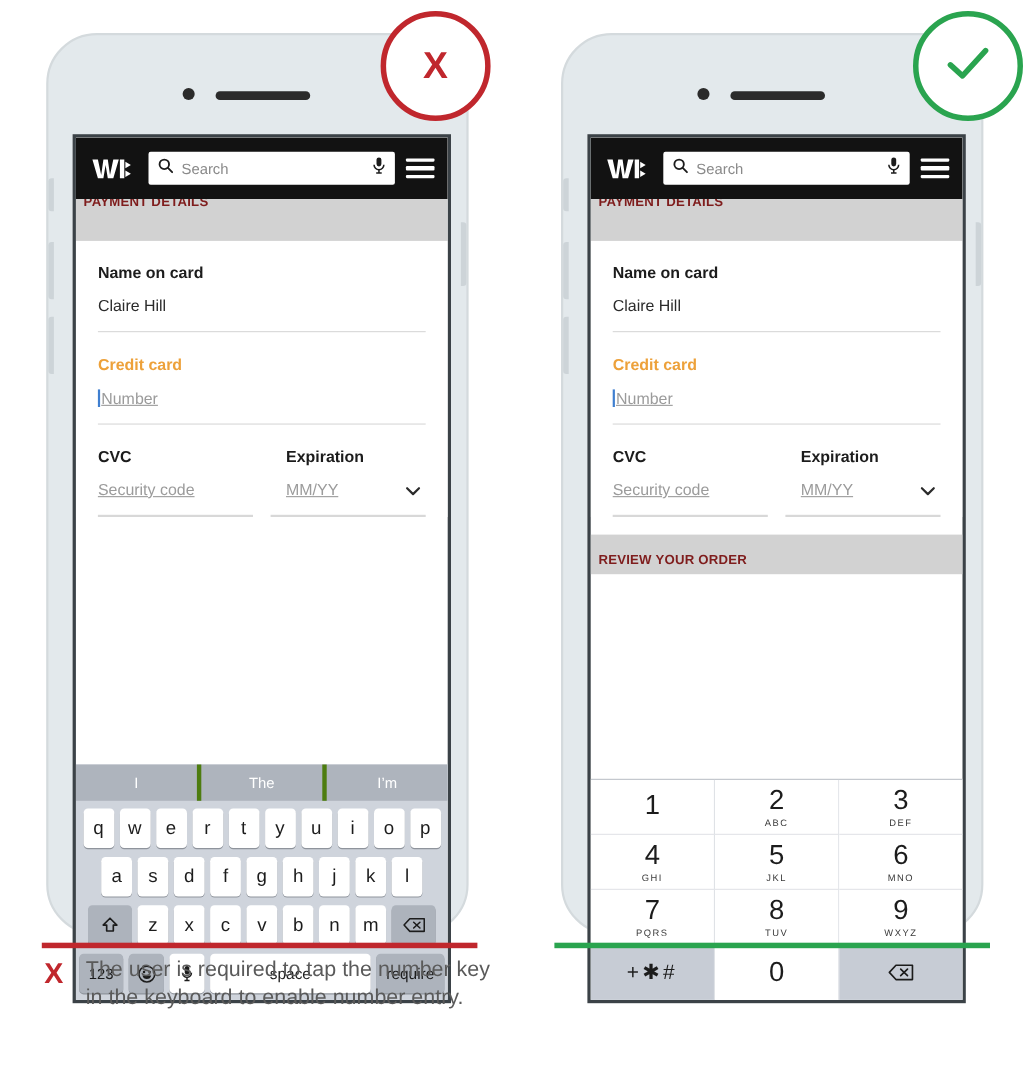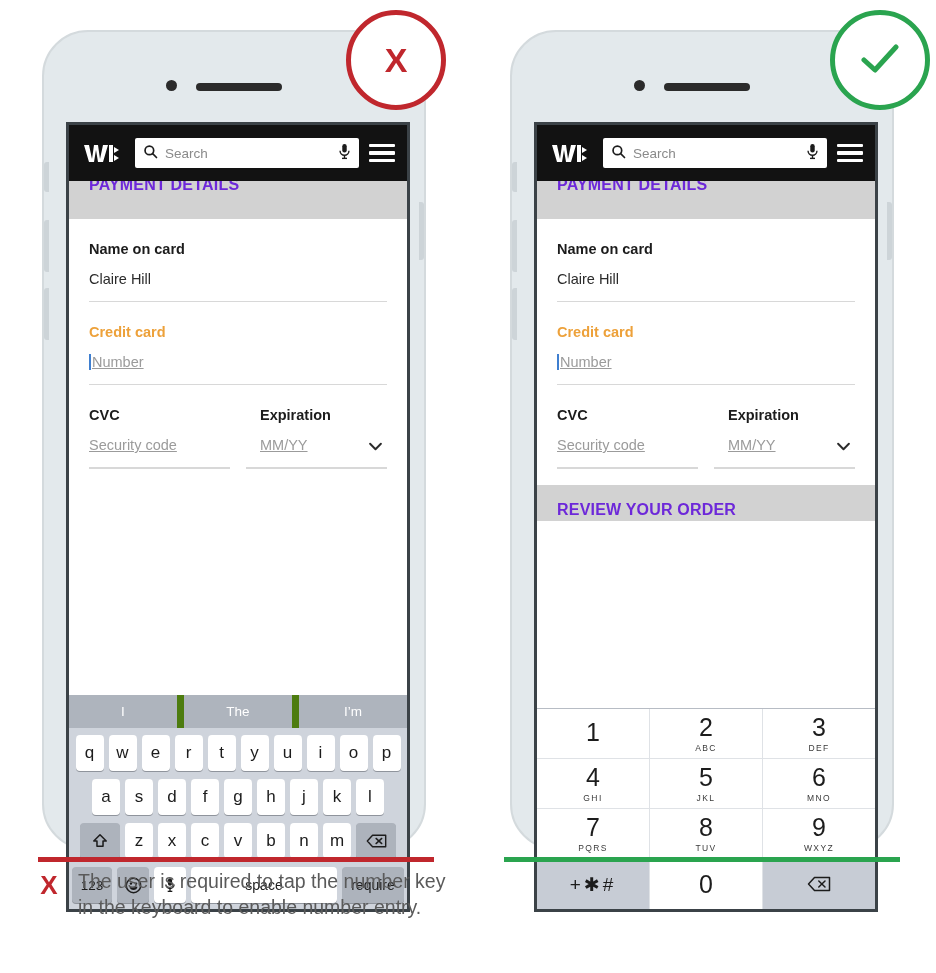--- a/index.html
+++ b/index.html
@@ -66,22 +66,22 @@
   }
   .search-text { flex: 1 1 auto; font-size: 13.5px; color: #8a8a8a; }
   .hamburger { width: 26px; flex: 0 0 auto; display: flex; flex-direction: column; gap: 4px; }
   .hamburger i { display: block; height: 3.5px; background: #fff; border-radius: 1px; }
 
   
   .section-band {
     background: #d2d2d2; height: 38px; position: relative; overflow: hidden;
   }
   .section-band .band-title {
-    position: absolute; left: 20px; top: -5px;
-    font-size: 16px; font-weight: bold; letter-spacing: .2px; color: #6d28d9;
+    position: absolute; left: 7px; top: -5px;
+    font-size: 12px; font-weight: bold; letter-spacing: .2px; color: #7f1d1d;
   }
   .section-band.review { height: 36px; }
   .section-band.review .band-title { top: 16px; }
 
   
   .form { padding: 0 20px; background: #fff; }
   .field { padding-top: 22px; padding-bottom: 14px; border-bottom: 1.5px solid #d8d8d8; }
   .field:last-child { border-bottom: none; }
   .flabel { font-size: 14.5px; font-weight: bold; color: #1c1c1c; margin-bottom: 14px; }
   .flabel.accent { color: #eda13a; }
@@ -102,21 +102,21 @@
 
   
   .kb { background: #cfd4dc; }
   .kb-suggest {
     height: 33px; display: flex; align-items: stretch; background: #aeb4bd;
   }
   .kb-suggest div {
     flex: 1 1 0; display: flex; align-items: center; justify-content: center;
     font-size: 13.5px; color: #ffffff;
   }
-  .kb-suggest div + div { border-left: 7px solid #4d7c0f; }
+  .kb-suggest div + div { border-left: 4px solid #4d7c0f; }
   .kb-rows { padding: 7px 3px 6px; }
   .kb-row { display: flex; justify-content: center; gap: 5px; margin-bottom: 8px; }
   .kb-row:last-child { margin-bottom: 0; }
   .key {
     background: #ffffff; border-radius: 4px; height: 36px;
     display: flex; align-items: center; justify-content: center;
     font-size: 17px; color: #1c1c1c; box-shadow: 0 1px 0 #8f949c;
     flex: 0 0 auto; width: 28px;
   }
   .key.wide { background: #adb3bc; }

